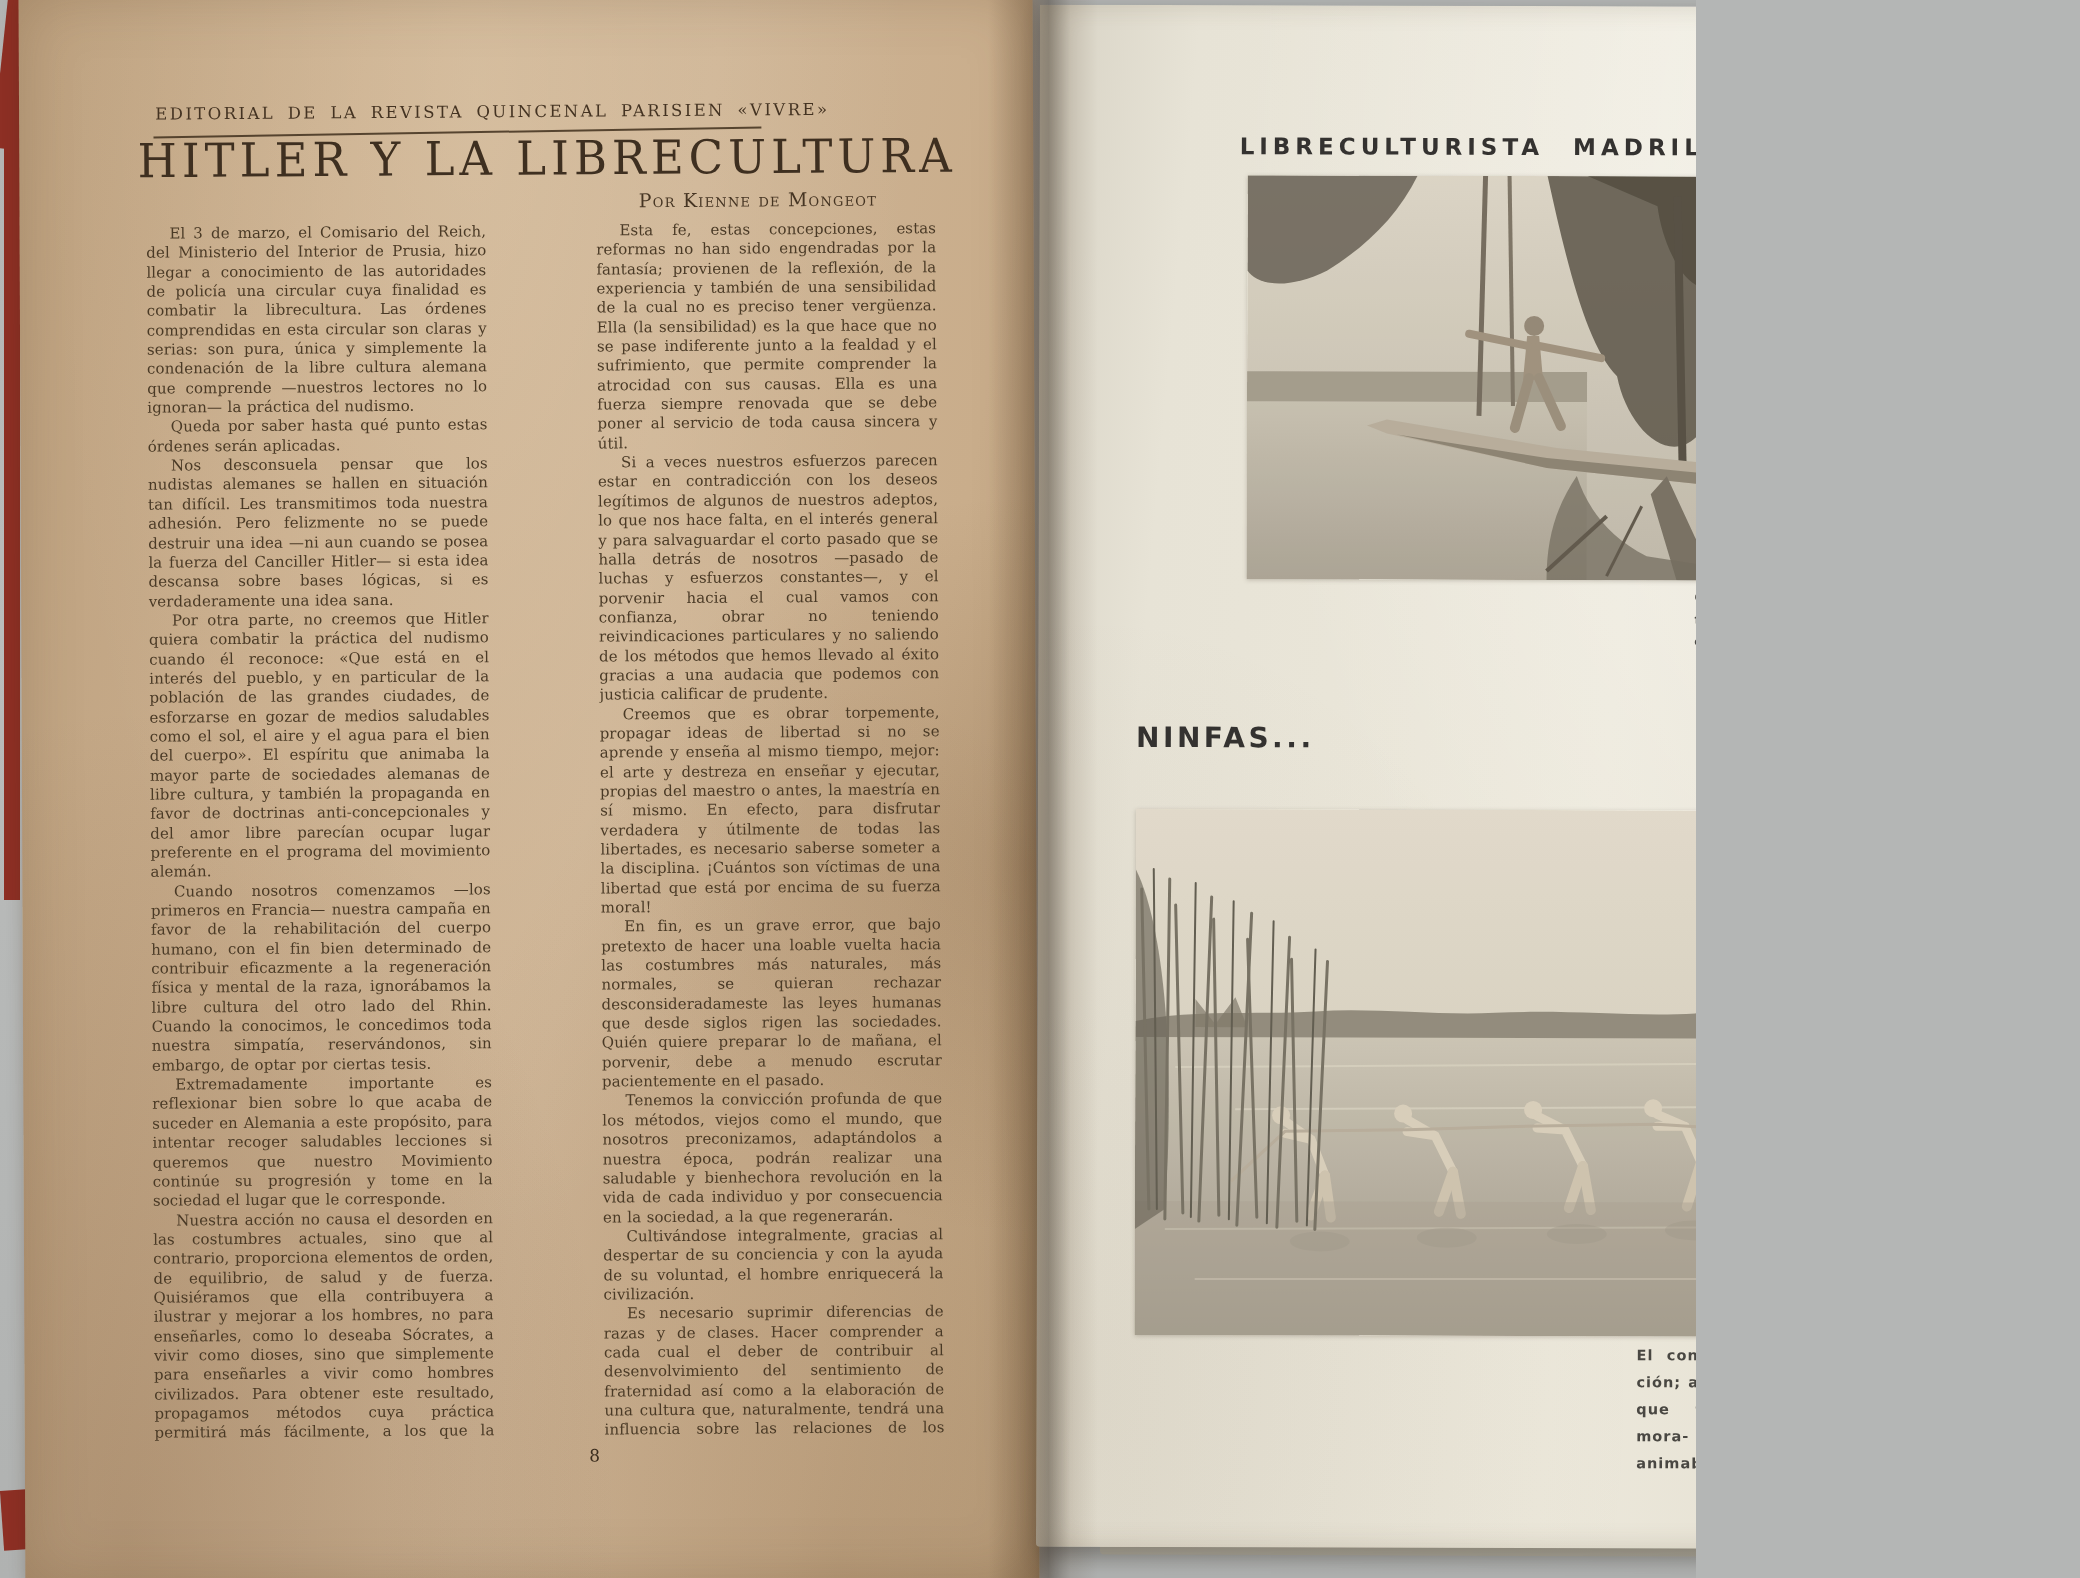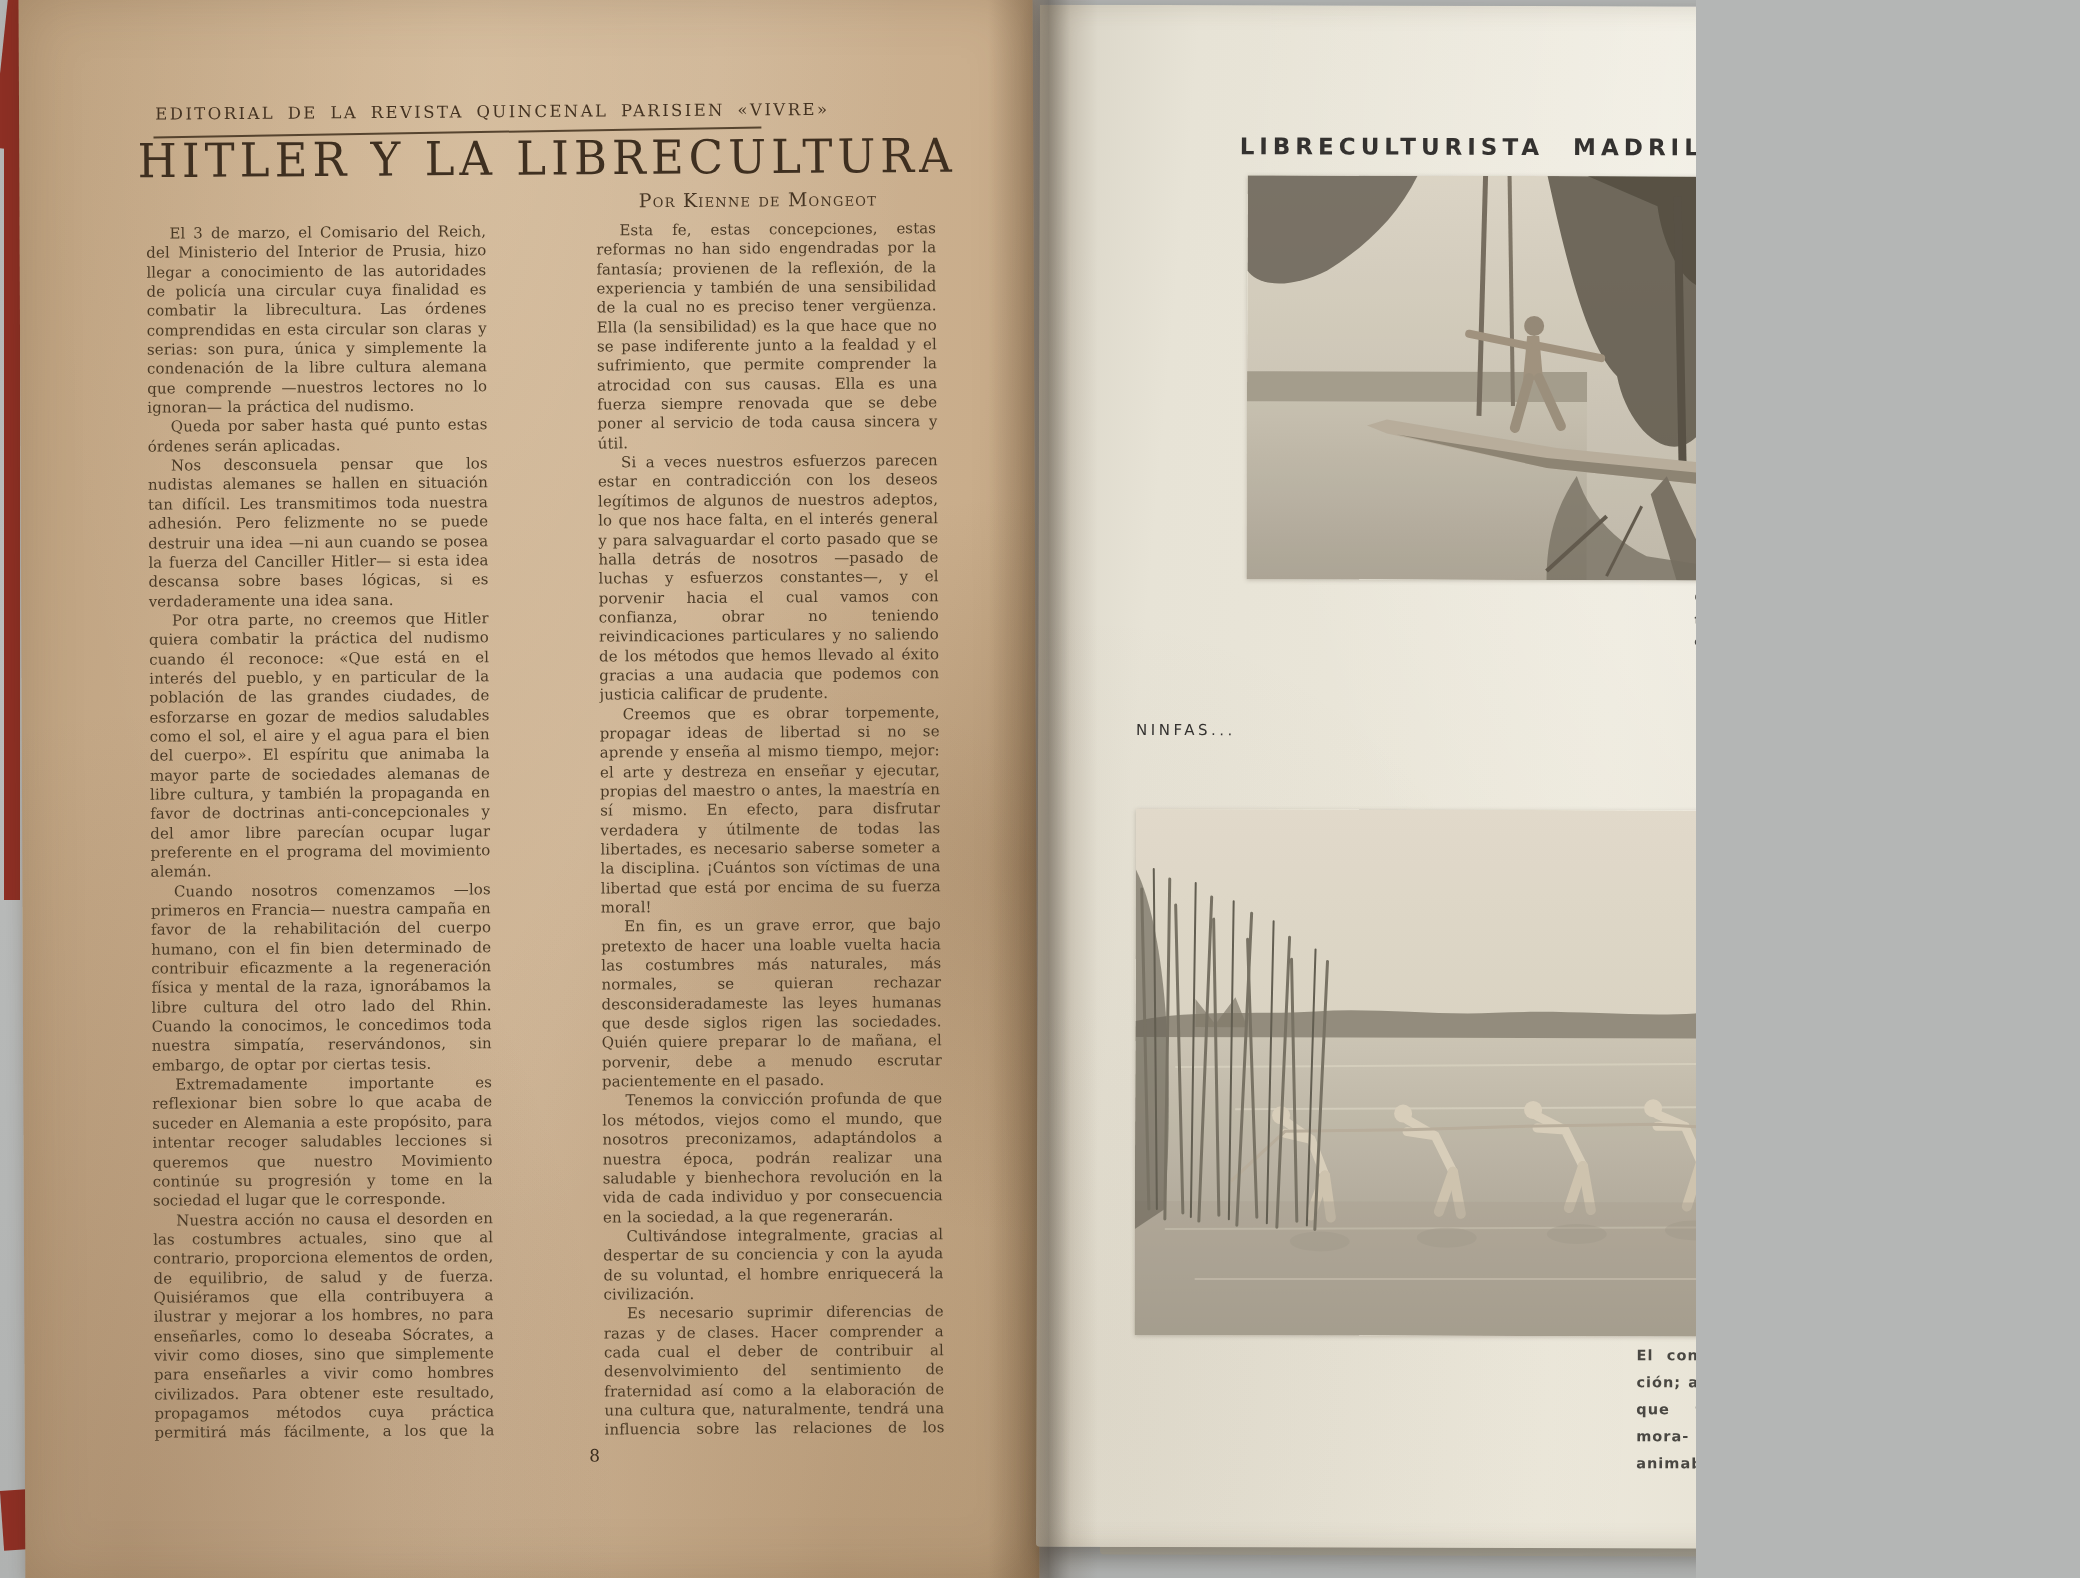--- a/index.html
+++ b/index.html
@@ -45,21 +45,21 @@
     background:
       radial-gradient(ellipse at 88% 12%, rgba(255,255,252,.55), transparent 55%),
       radial-gradient(ellipse at 5% 90%, rgba(120,100,70,.10), transparent 40%),
       linear-gradient(95deg,#d7d2c4 0%,#e7e3d6 14%,#ece8db 55%,#e4dfd1 88%,#d5d0c1 100%);
     box-shadow:6px 10px 22px rgba(50,45,35,.45), inset 12px 0 26px rgba(90,70,45,.18);
     z-index:4;}
   .rp-heading1{position:absolute;left:200px;top:128px;
     font-family:"DejaVu Sans",sans-serif;font-weight:bold;font-size:23px;
     letter-spacing:5px;word-spacing:16px;color:#343230;white-space:nowrap;}
   .rp-heading2{position:absolute;left:98px;top:716px;
-    font-family:"DejaVu Sans",sans-serif;font-weight:normal;font-size:15px;
+    font-family:"DejaVu Sans",sans-serif;font-weight:bold;font-size:28px;
     letter-spacing:3.5px;color:#343230;white-space:nowrap;}
   .photo{position:absolute;overflow:hidden;filter:sepia(.12) contrast(.96);
     box-shadow:0 1px 4px rgba(70,60,45,.25);}
   .photo svg{display:block;}
   .photo-1{left:208px;top:170px;width:554px;height:404px;}
   .photo-2{left:98px;top:804px;width:800px;height:526px;}
   .cap1{position:absolute;left:656px;top:580px;
     font-family:"DejaVu Sans",sans-serif;font-weight:bold;font-size:12px;
     letter-spacing:1.8px;line-height:22px;color:#4d4b46;}
   .cap2{position:absolute;left:600px;top:1336px;width:302px;

